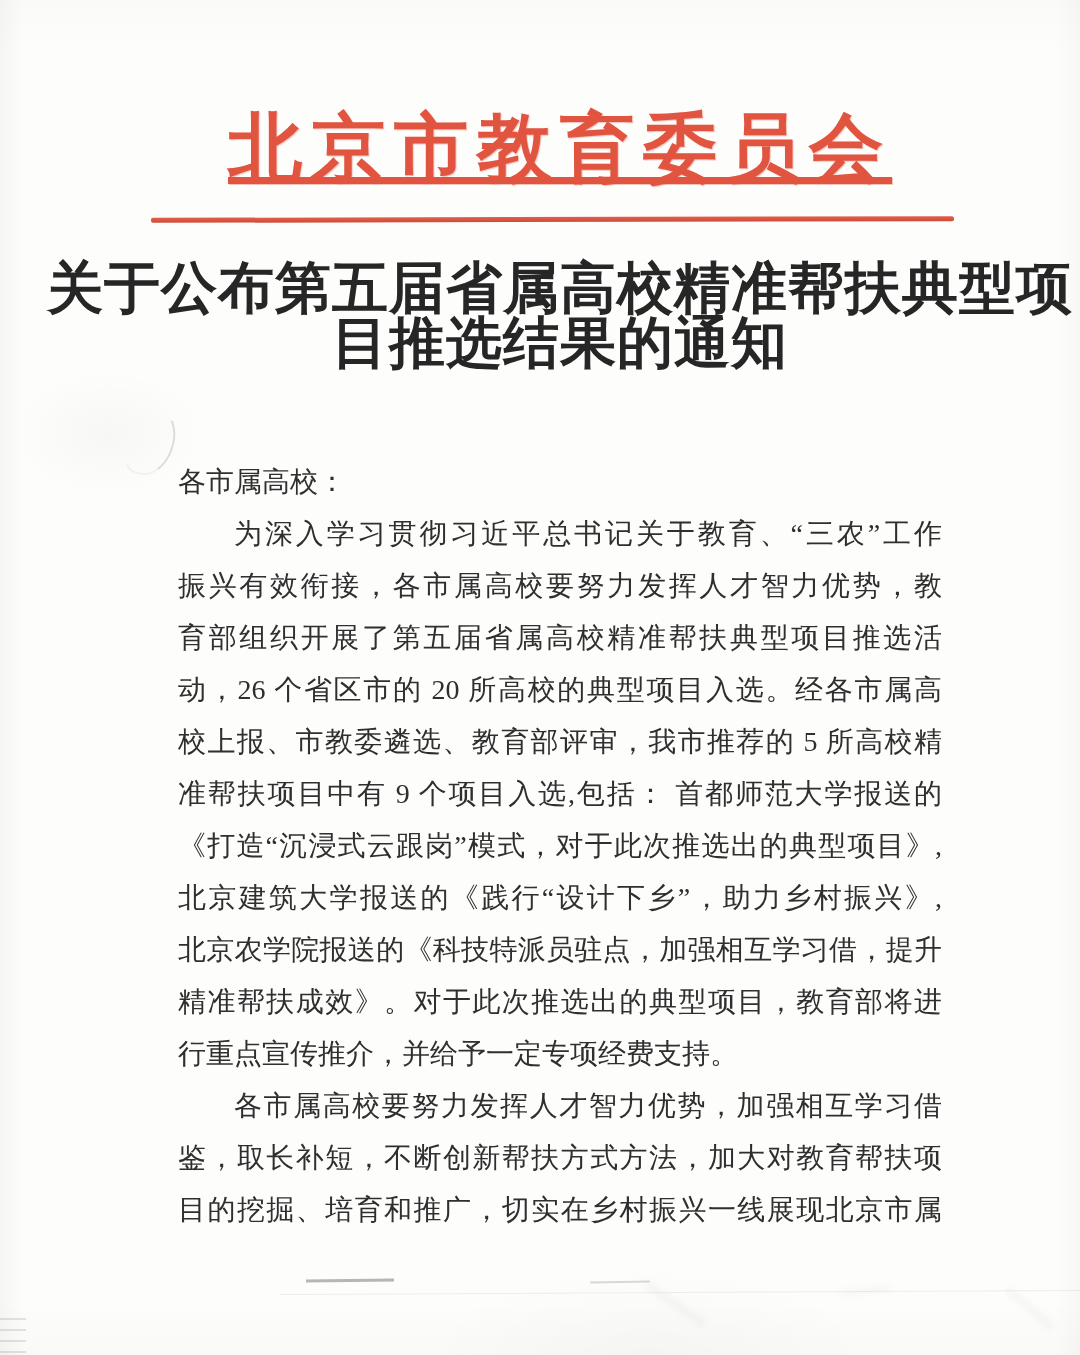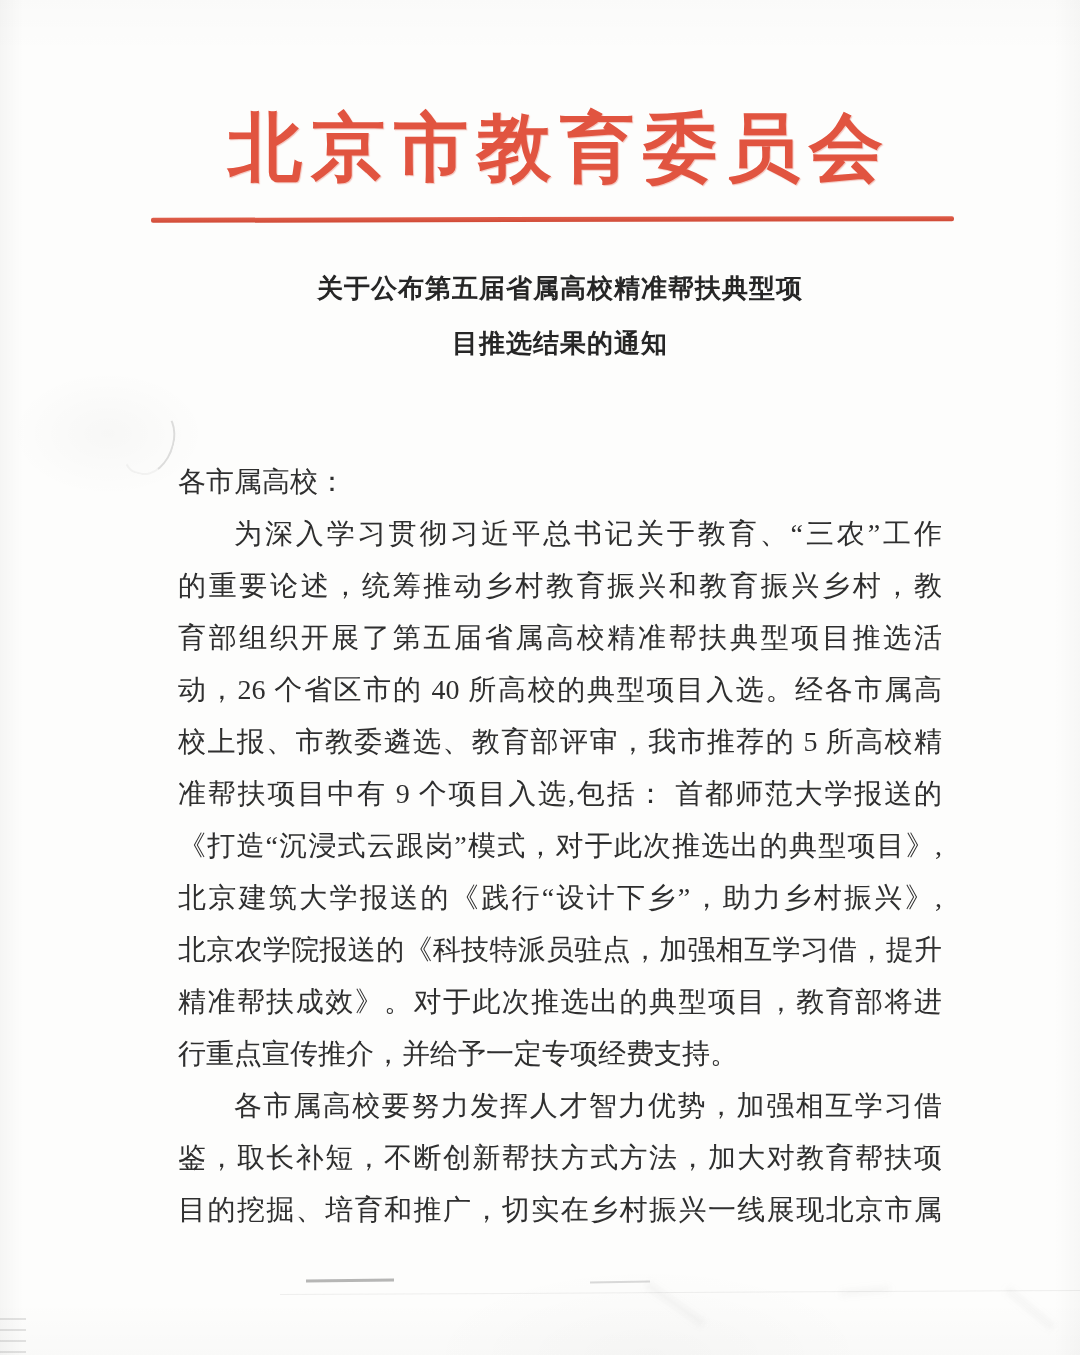--- a/index.html
+++ b/index.html
@@ -20,37 +20,38 @@
   
   .letterhead {
     position:absolute; top:106px; left:40px; right:0;
     text-align:center;
     color:#e15440;
     font-size:74px; line-height:1.15;
     font-weight:bold;
     letter-spacing:9px;
     text-shadow:1px 1px 1px rgba(224,90,70,0.35);
     white-space:nowrap;
+    text-decoration:underline;
   }
 
   
   .divider {
     position:absolute; top:217px; left:151px;
     width:803px; height:5px;
     background:linear-gradient(180deg,#e0604c,#d04a36);
     border-radius:2px;
     transform:rotate(-0.12deg);
   }
 
   
   .title {
     position:absolute; top:261px; left:40px; right:0; margin:0;
     text-align:center;
     color:#262626;
-    font-size:26px; line-height:55px;
+    font-size:56px; line-height:55px;
     font-weight:bold;
     letter-spacing:1px;
   }
   .title-line { display:block; }
 
   
   .doc-body {
     position:absolute; top:456px; left:178px; width:764px;
     color:#2f2f2f;
     font-size:28px;
@@ -118,23 +119,23 @@
   <div class="divider"></div>
 
   <h1 class="title">
     <span class="title-line">关于公布第五届省属高校精准帮扶典型项</span>
     <span class="title-line">目推选结果的通知</span>
   </h1>
 
   <div class="doc-body">
     <div class="line no-stretch">各市属高校：</div>
     <div class="line indent">为深入学习贯彻习近平总书记关于教育、“三农”工作</div>
-    <div class="line">的重要论述，统筹推动乡村教育振兴和教育振兴乡村，教</div>
+    <div class="line">振兴有效衔接，各市属高校要努力发挥人才智力优势，教</div>
     <div class="line">育部组织开展了第五届省属高校精准帮扶典型项目推选活</div>
-    <div class="line">动，26 个省区市的 40 所高校的典型项目入选。经各市属高</div>
+    <div class="line">动，26 个省区市的 20 所高校的典型项目入选。经各市属高</div>
     <div class="line">校上报、市教委遴选、教育部评审，我市推荐的 5 所高校精</div>
     <div class="line">准帮扶项目中有 9 个项目入选,包括： 首都师范大学报送的</div>
     <div class="line">《打造“沉浸式云跟岗”模式，对于此次推选出的典型项目》,</div>
     <div class="line">北京建筑大学报送的《践行“设计下乡”，助力乡村振兴》,</div>
     <div class="line">北京农学院报送的《科技特派员驻点，加强相互学习借，提升</div>
     <div class="line">精准帮扶成效》。对于此次推选出的典型项目，教育部将进</div>
     <div class="line no-stretch">行重点宣传推介，并给予一定专项经费支持。</div>
     <div class="line indent">各市属高校要努力发挥人才智力优势，加强相互学习借</div>
     <div class="line">鉴，取长补短，不断创新帮扶方式方法，加大对教育帮扶项</div>
     <div class="line">目的挖掘、培育和推广，切实在乡村振兴一线展现北京市属</div>

